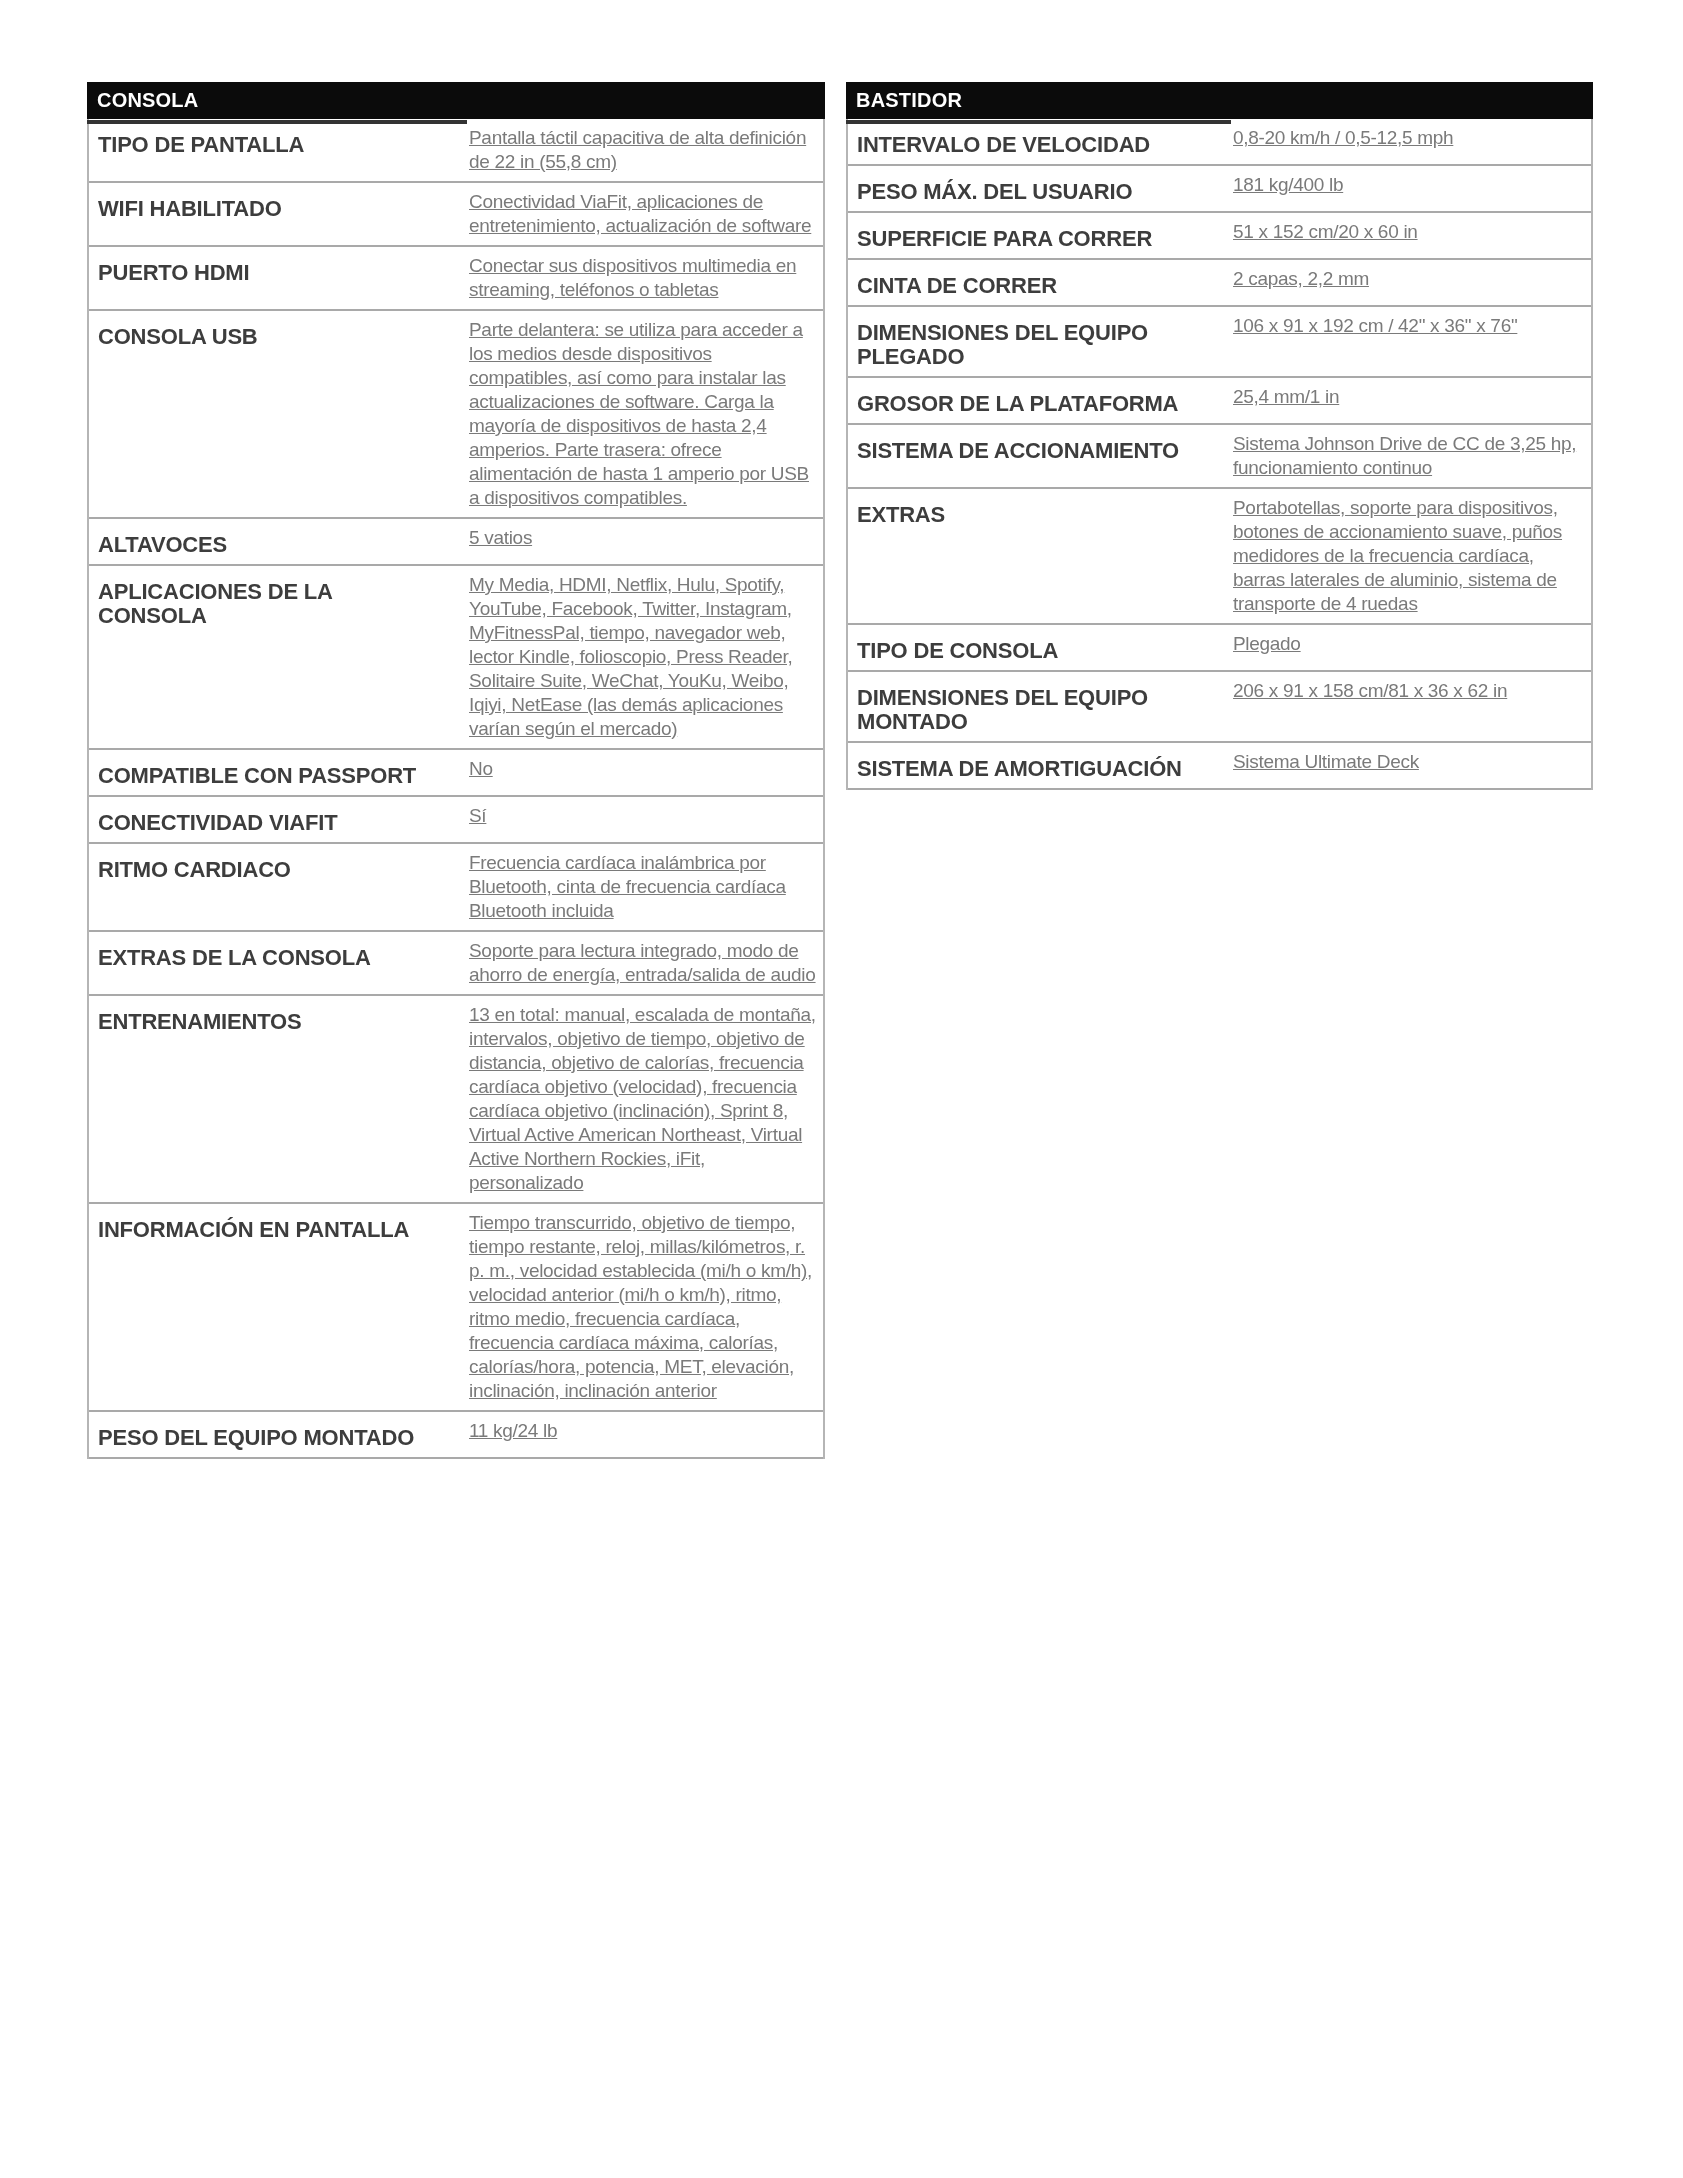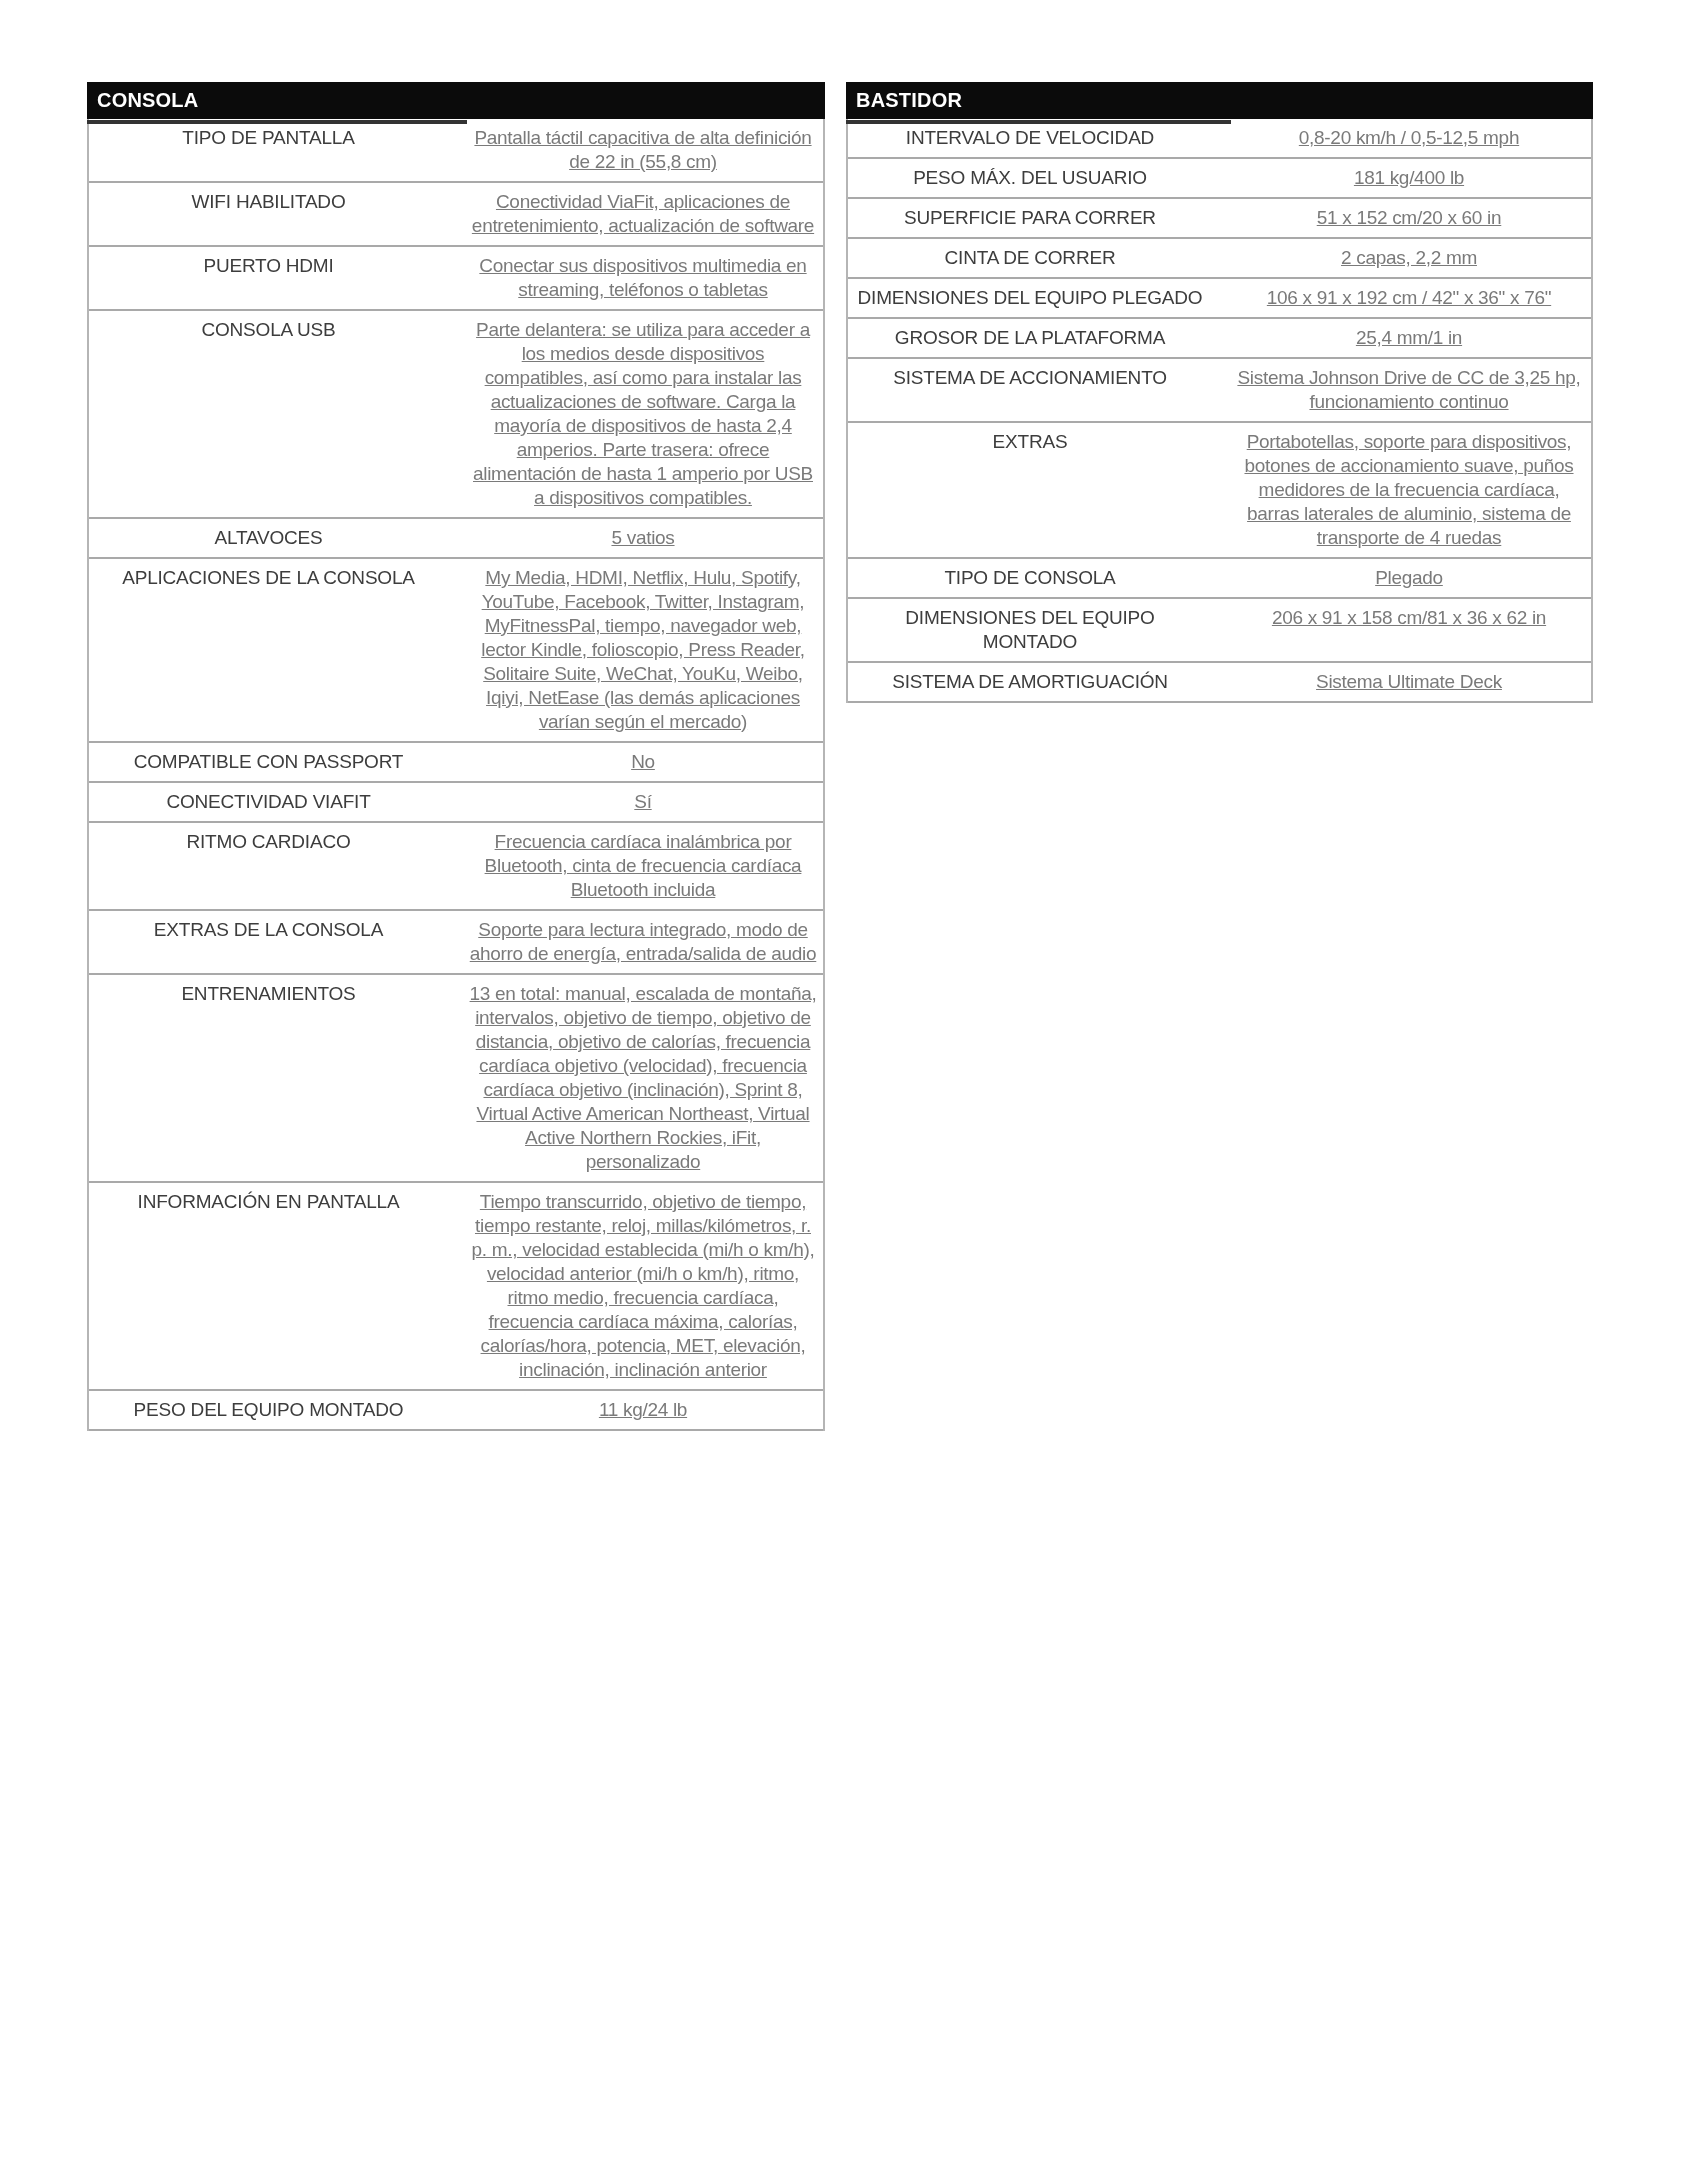--- a/index.html
+++ b/index.html
@@ -1,21 +1,21 @@
 <!DOCTYPE html>
 <html style="--page-bg: #ffffff; --header-bg: #0b0b0b; --header-text: #ffffff; --header-underline: #333333; --label-text: #3d3d3d; --value-text: #7a7a7a; --row-border: #a9a9a9; --side-border: #b5b5b5;"><head>
 <meta charset="utf-8">
 <style>
   * { margin:0; padding:0; box-sizing:border-box; }
   html, body {
     width:1683px; height:2178px;
     background:#ffffff;
     font-family:"Liberation Sans", "DejaVu Sans", sans-serif;
   }
-  .page { position:relative; width:1683px; height:1858px; background:var(--page-bg,#fff);text-align:center; }
+  .page { position:relative; width:1683px; height:1858px; background:var(--page-bg,#fff); }
 
   .spec-table {
     position:absolute;
     top:82px;
     background:#ffffff;
     border-left:2px solid var(--side-border,#b5b5b5);
     border-right:2px solid var(--side-border,#b5b5b5);
   }
   .spec-table.t0 { left:87px;  width:738px; --label-w:380px; }
   .spec-table.t1 { left:846px; width:747px; --label-w:385px; }
@@ -43,22 +43,22 @@
   }
 
   .spec-rows { width:100%; }
   .spec-row {
     display:flex;
     border-bottom:2px solid var(--row-border,#a9a9a9);
   }
   .spec-label {
     flex:0 0 var(--label-w);
     max-width:var(--label-w);
-    padding:7px 30px 7px 9px;
-    font-size:19px; font-weight:400;
+    padding:14px 30px 7px 9px;
+    font-size:22px; font-weight:700;
     line-height:24px;
     letter-spacing:-0.2px;
     color:var(--label-text,#3d3d3d);
   }
   .spec-value {
     flex:1;
     padding:7px 6px 7px 0;
     font-size:19px;
     line-height:24px;
     letter-spacing:-0.3px;

